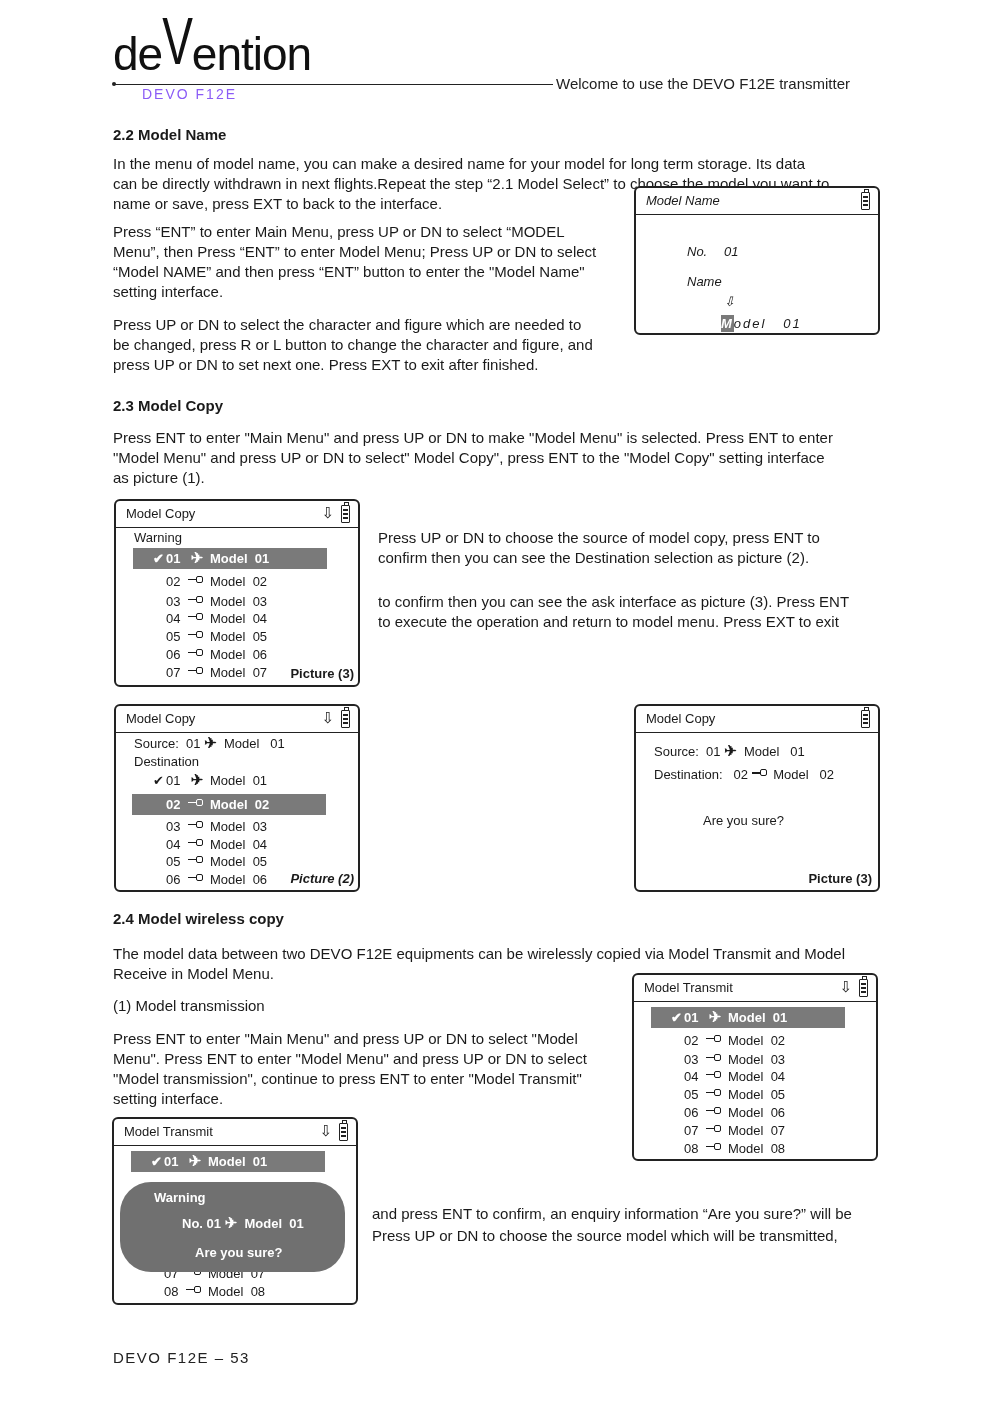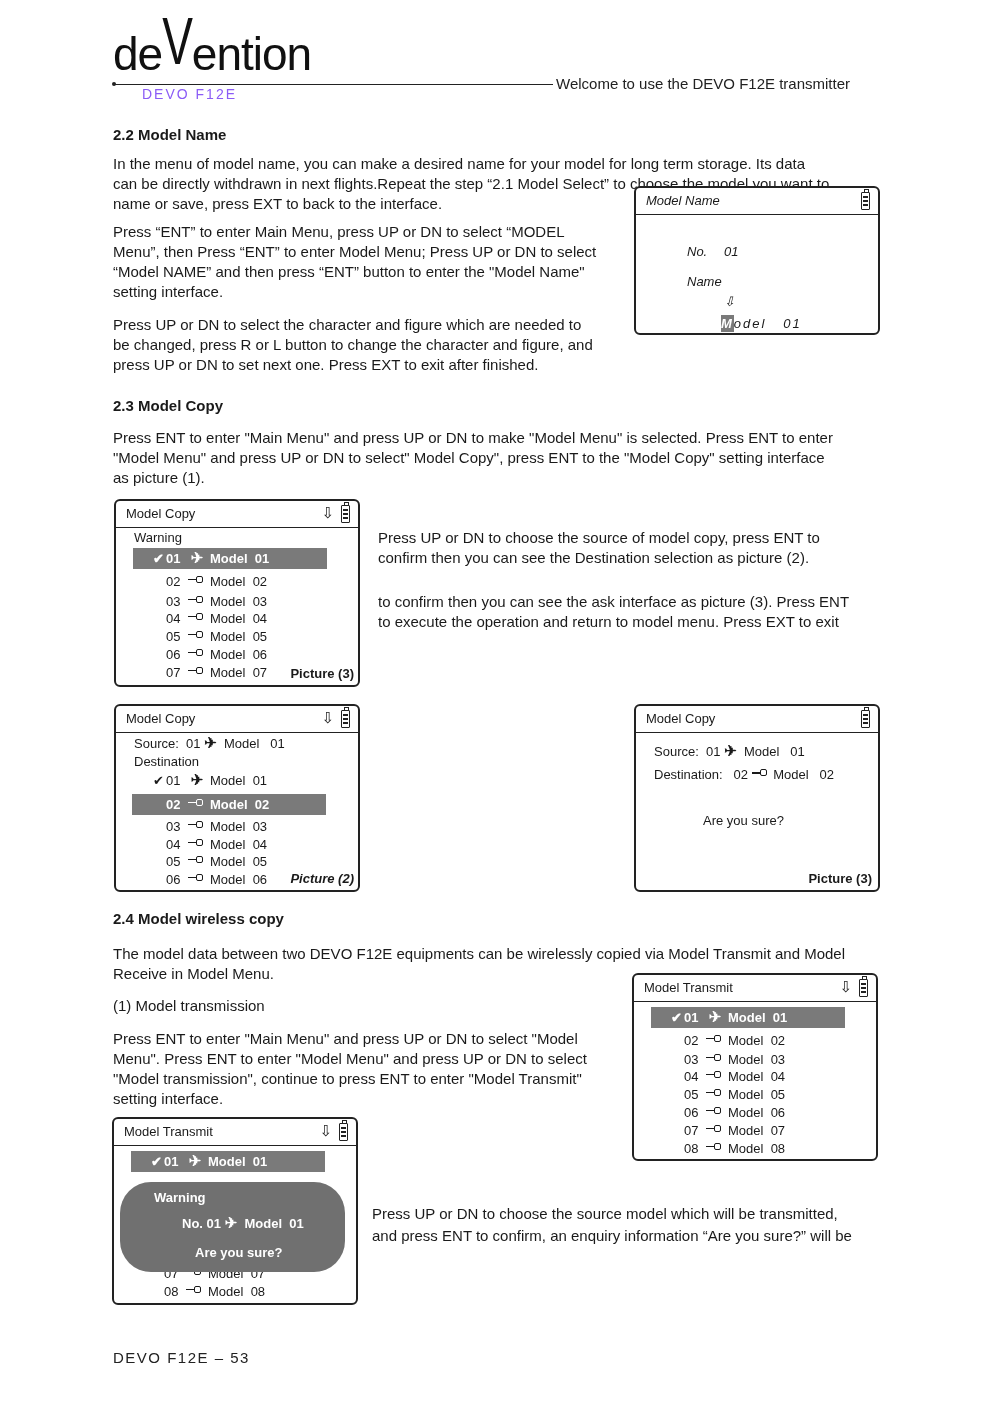--- a/index.html
+++ b/index.html
@@ -216,17 +216,17 @@
       <div class="row" style="left: 32px; top: 165px;"><span class="chk"></span><span class="num">08</span><span class="ico"><span class="heli"></span></span><span class="name">Model  08</span></div>
     </div>
   <div class="warning-box" style="left:6px;top:63px;width:225px;height:90px;border-radius:31px;">
     <span class="abs" style="left:34px;top:8px;font-size:13px;">Warning</span>
     <span class="abs" style="left:62px;top:34px;font-size:13px;white-space:pre;"><span>No. 01</span> <span class="plane">✈</span>  <span>Model  01</span></span>
     <span class="abs" style="left:75px;top:63px;font-size:13px;">Are you sure?</span>
   </div>
 </div>
 
 <div class="abs p" style="left:372px;top:1203px;line-height:22px;">
+  <div>and press ENT to confirm, an enquiry information “Are you sure?” will be</div>
   <div>Press UP or DN to choose the source model which will be transmitted,</div>
-  <div>and press ENT to confirm, an enquiry information “Are you sure?” will be</div>
 </div>
 
 <div class="abs" style="left:113px;top:1349px;font-size:15px;letter-spacing:1.5px;color:#222;">DEVO F12E – 53</div>
 
 </body></html>

